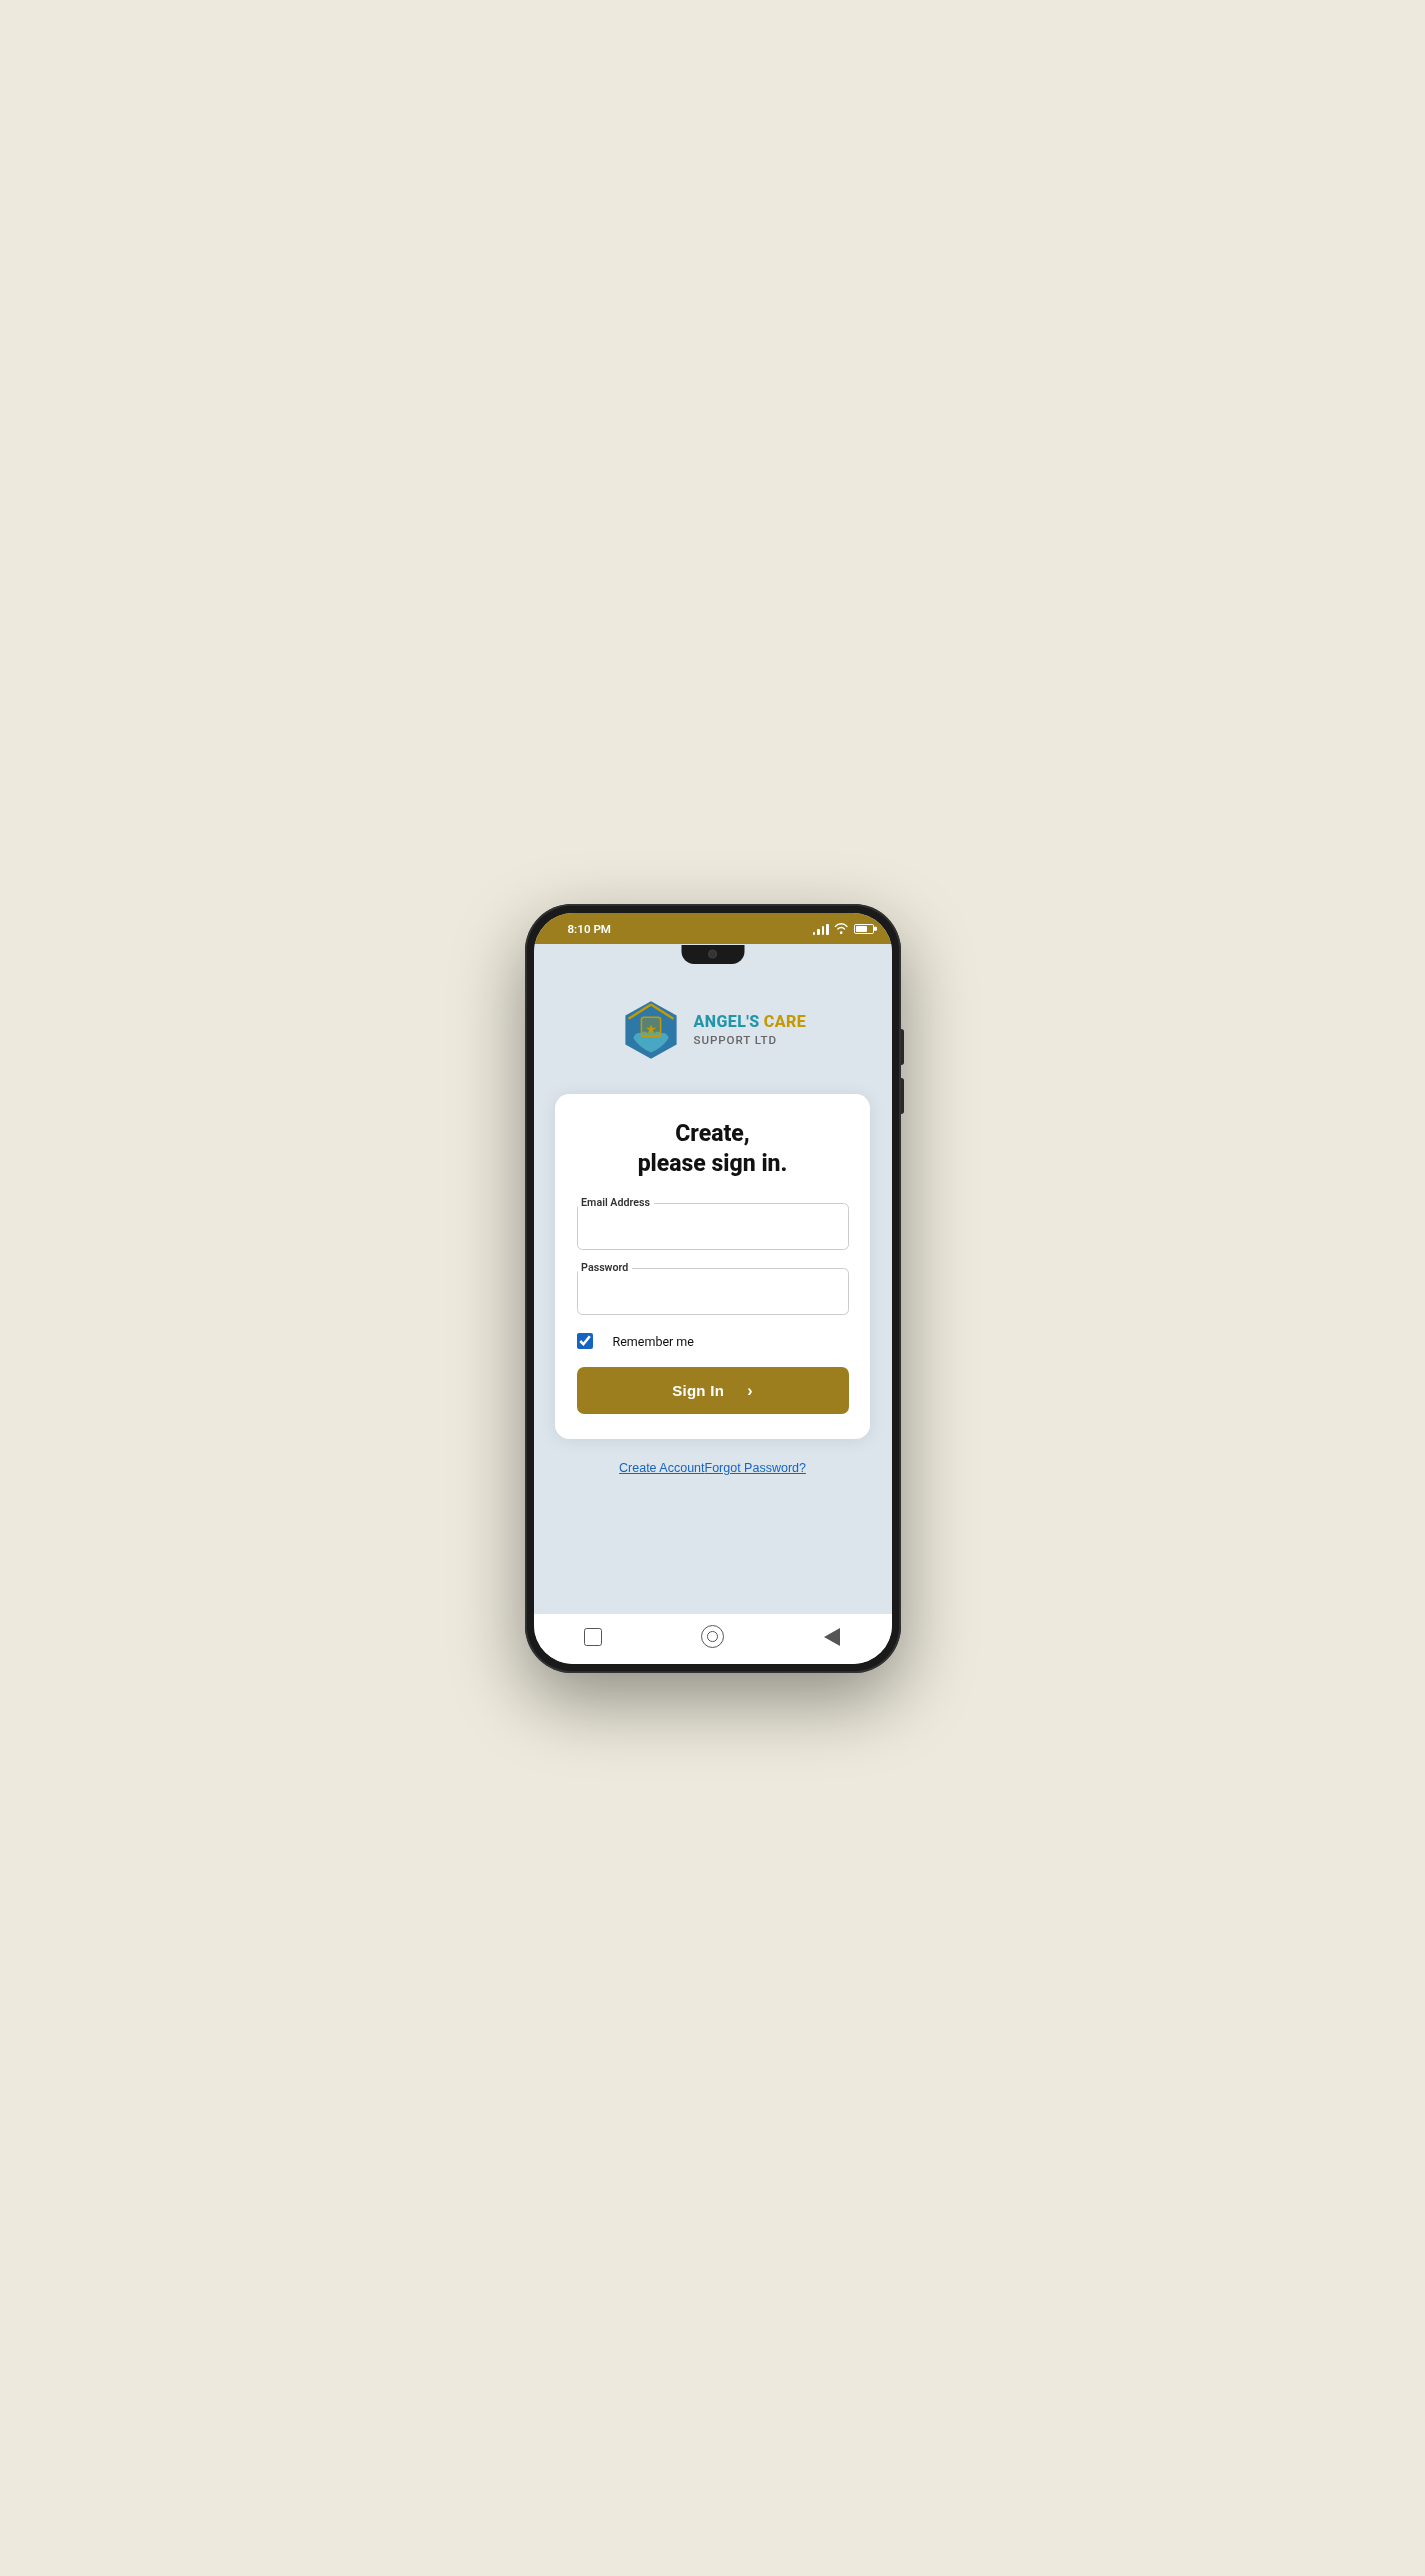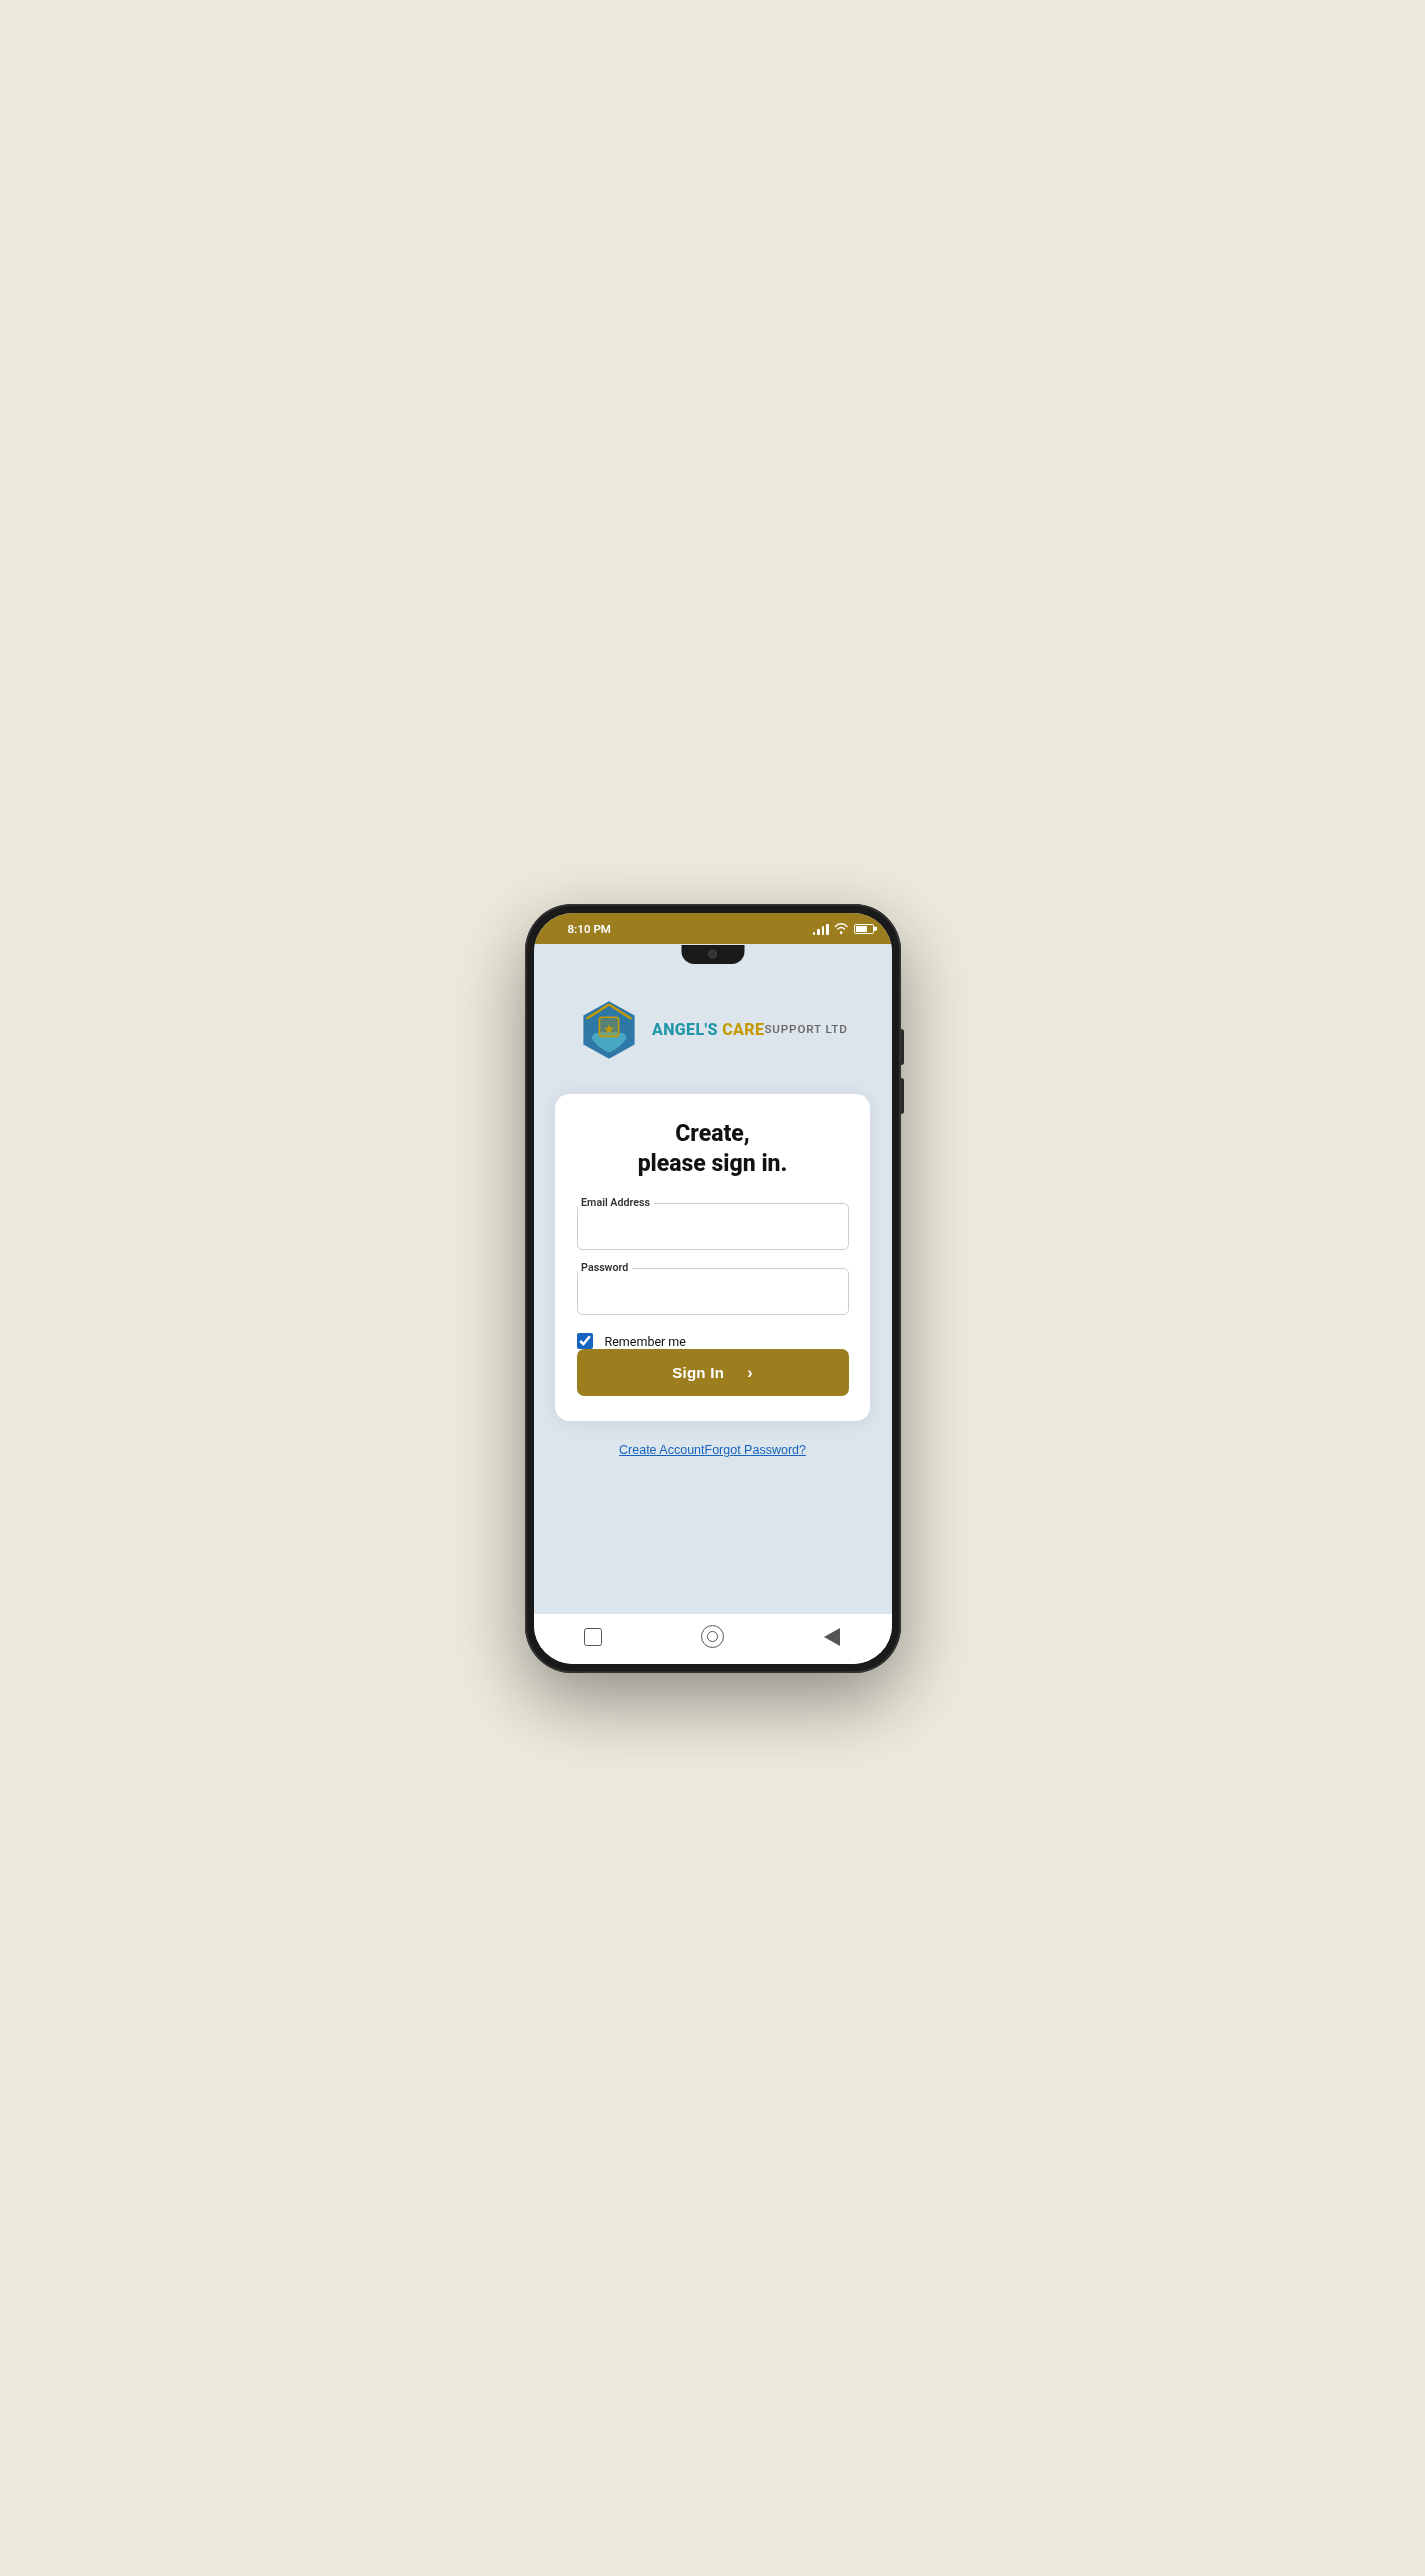--- a/index.html
+++ b/index.html
@@ -150,20 +150,21 @@
       margin-top: 18px;
     }
 
     .logo-icon {
       width: 64px;
       height: 64px;
     }
 
     .logo-text {
       display: flex;
+      flex-direction: column;
     }
 
     .logo-name {
       font-size: 16px;
       font-weight: 800;
       letter-spacing: 0.4px;
     }
 
     .logo-angels {
       color: #2196a8;
@@ -226,21 +227,22 @@
       font-size: 13.4px;
       outline: none;
       background: white;
       color: #111;
     }
 
     
     .remember-row {
       display: flex;
       align-items: center;
-      gap: 12px;
+      gap: 20px;
+      margin-bottom: 18px;
     }
 
     .remember-checkbox {
       width: 16px;
       height: 16px;
       accent-color: #1565c0;
       cursor: pointer;
     }
 
     .remember-label {

